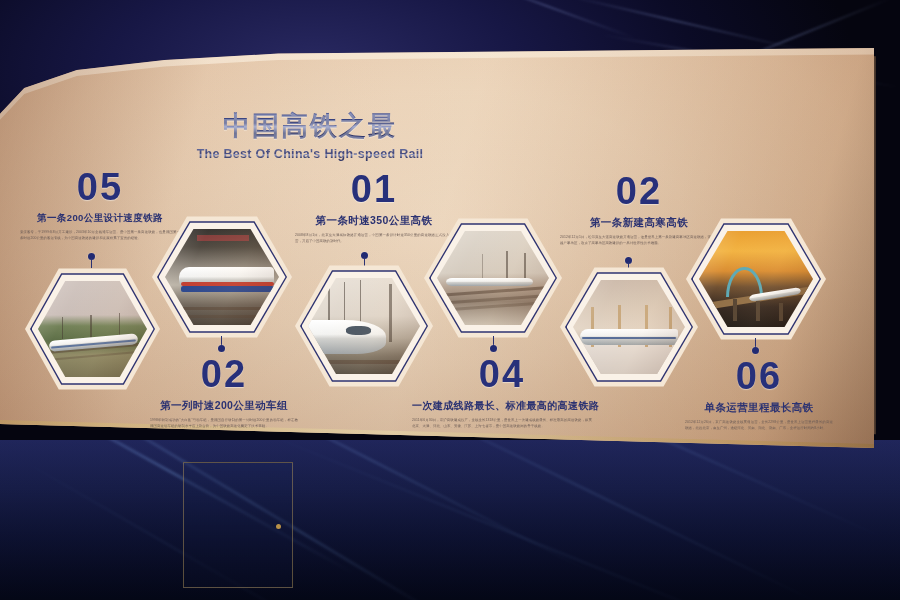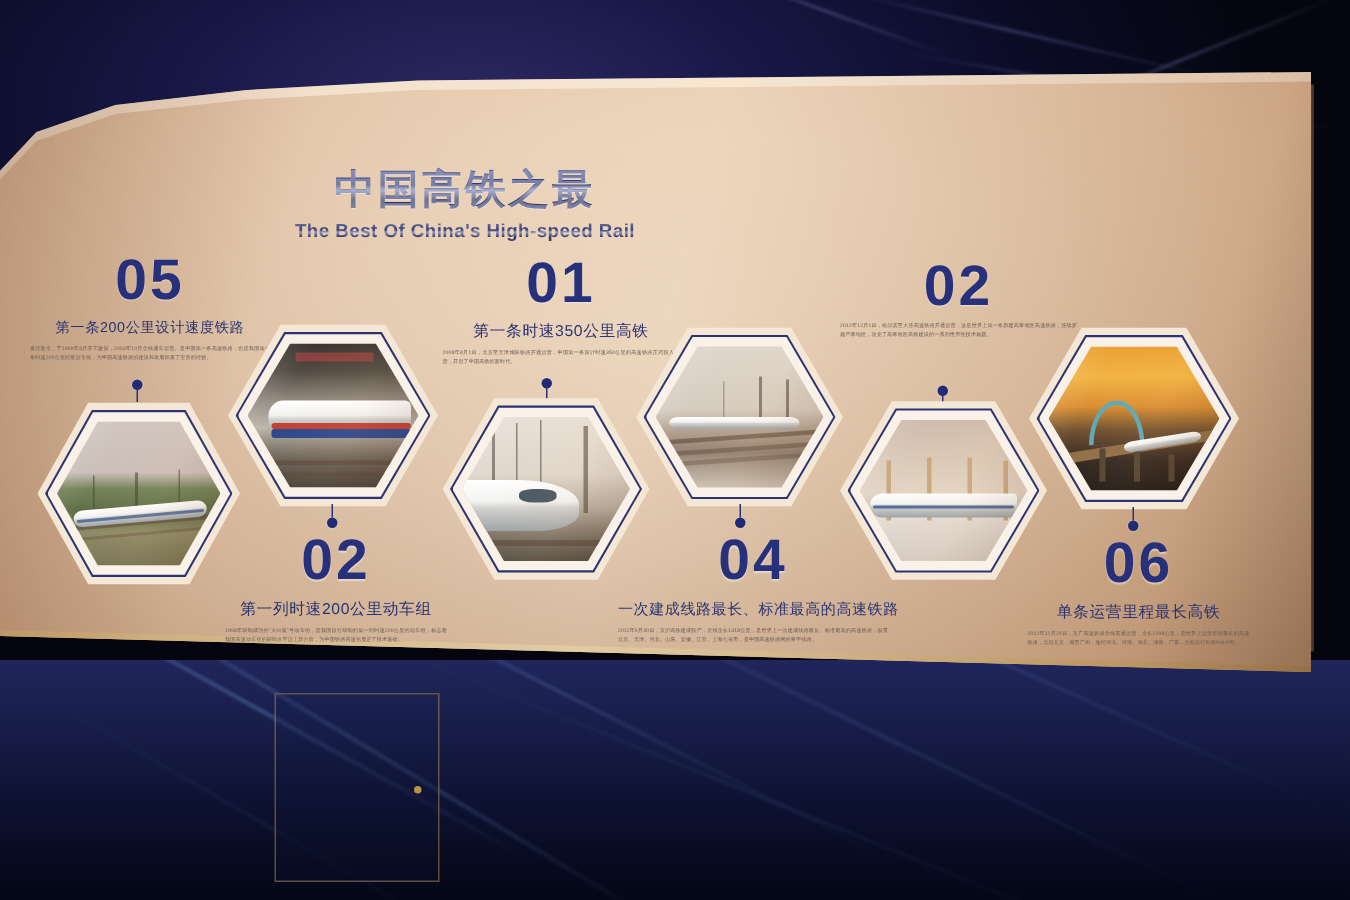--- a/index.html
+++ b/index.html
@@ -113,21 +113,21 @@
 
   
   .entry { position: absolute; text-align: center; }
   .entry .num {
     font-size: 38px; font-weight: bold; color: #27307a; letter-spacing: 2px;
     font-family: "Liberation Sans", sans-serif;
     text-shadow: 0 1px 1px rgba(255,255,255,.45);
     line-height: 1;
   }
   .entry .heading {
-    margin-top: 6px; font-size: 10.5px; font-weight: normal; color: #2b3272;
+    margin-top: 6px; font-size: 10.5px; font-weight: bold; color: #2b3272;
     letter-spacing: .4px; white-space: nowrap;
   }
   .entry .body {
     margin-top: 5px; font-size: 3.4px; line-height: 1.7; color: #6a5a54;
     text-align: justify; letter-spacing: .1px;
   }
 
   
   .connector { position: absolute; width: 1px; background: #2b3272; }
   .dot {
@@ -311,20 +311,21 @@
     <div class="connector" style="left:493px; top:336px; height:10px;"></div>
     <div class="dot" style="left:490px; top:345px;"></div>
     <div class="entry" style="left:412px; top:355px; width:180px;">
       <div class="num">04</div>
       <div class="heading" style="font-size:10px">一次建成线路最长、标准最高的高速铁路</div>
       <div class="body">2011年6月30日，京沪高铁建成投产，全线全长1318公里，是世界上一次建成线路最长、标准最高的高速铁路，纵贯北京、天津、河北、山东、安徽、江苏、上海七省市，是中国高速铁路网的骨干线路。</div>
     </div>
 
     <div class="entry" style="left:560px; top:172px; width:158px;">
       <div class="num">02</div>
+      <div class="heading">第一条新建高寒高铁</div>
       <div class="body">2012年12月1日，哈尔滨至大连高速铁路开通运营，这是世界上第一条新建高寒地区高速铁路，连续穿越严寒地区，攻克了高寒地区高铁建设的一系列世界性技术难题。</div>
     </div>
     <div class="dot" style="left:625px; top:257px;"></div>
     <div class="connector" style="left:628px; top:262px; height:8px;"></div>
     <div class="hex-wrap" style="left:560px; top:265px; width:138px; height:124px;">
       <div class="hex hex-outer"></div>
       <div class="hex hex-line" style="inset:5px;"></div>
       <div class="hex hex-inner" style="inset:6.5px;"></div>
       <div class="hex hex-photo" style="inset:13px;">
         <div class="scene p5">

